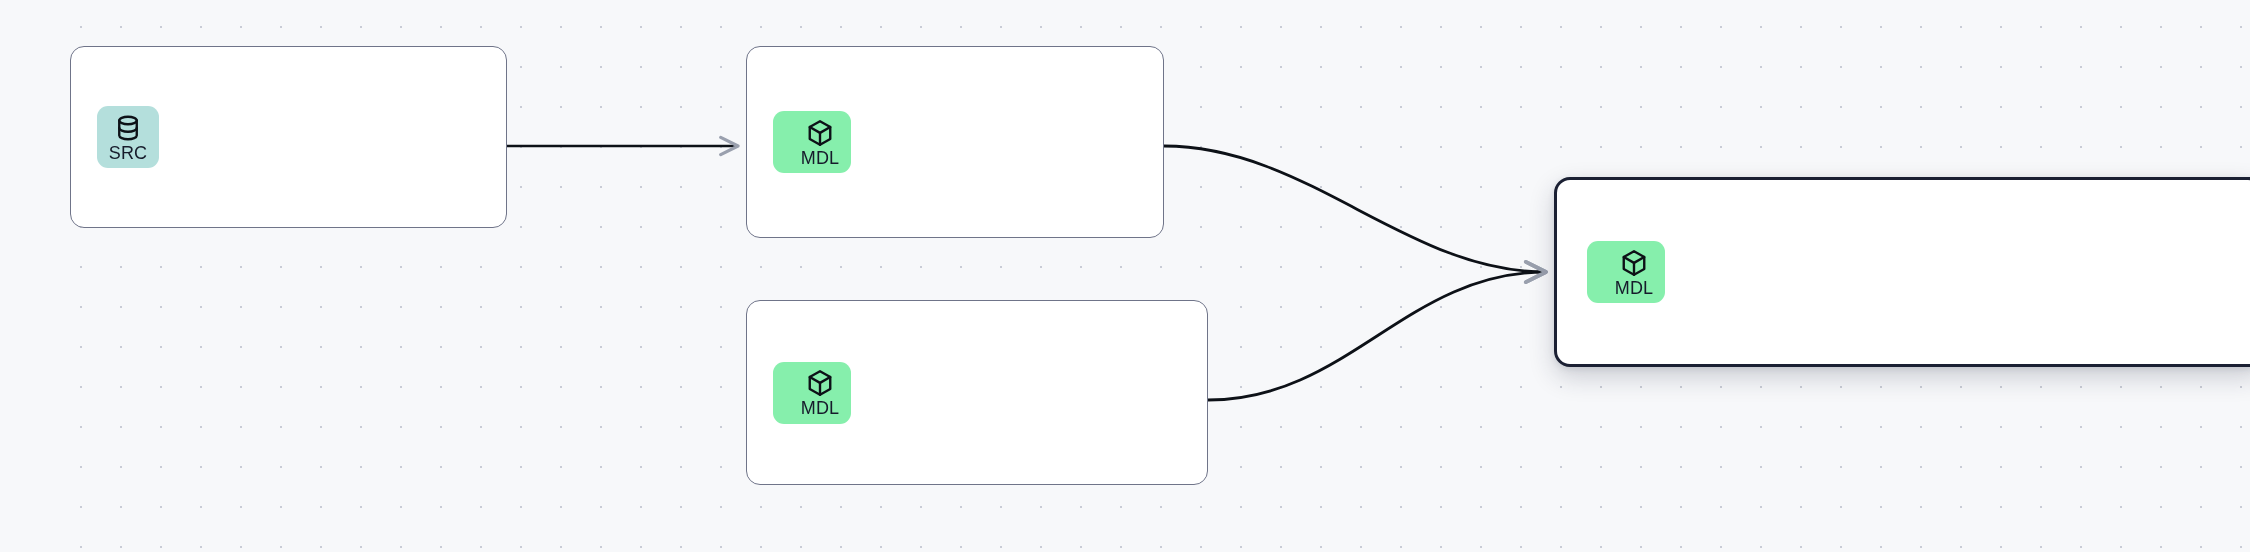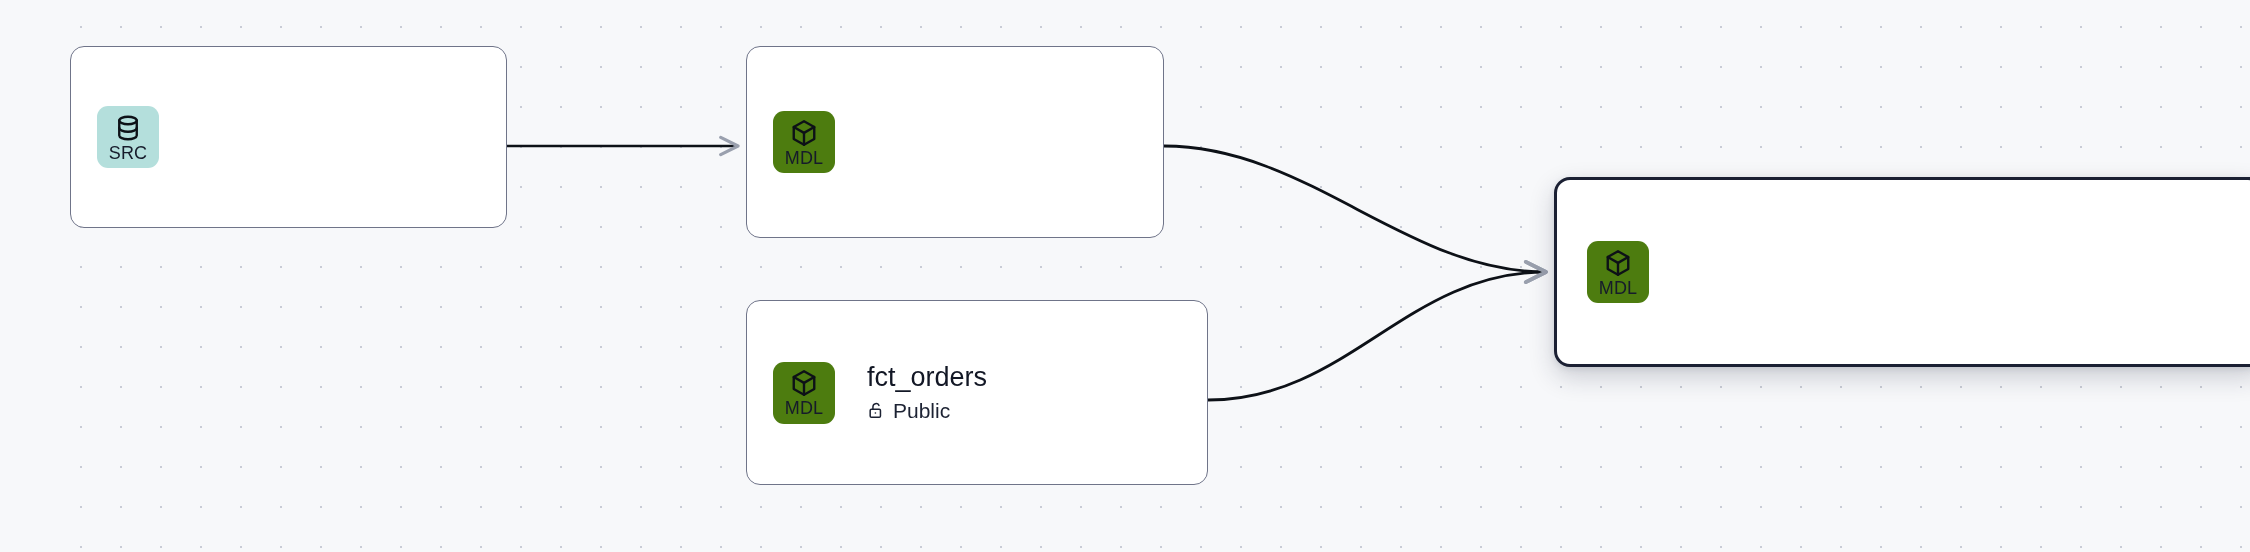--- a/index.html
+++ b/index.html
@@ -56,21 +56,21 @@
     width: 62px;
     height: 62px;
     border-radius: 11px;
     display: flex;
     flex-direction: column;
     align-items: center;
     justify-content: center;
     gap: 1px;
   }
   .badge.src { background: #b4dfdc; }
-  .badge.mdl { background: #4d7c0f; }
+  .badge.mdl { background: #86efac; padding-left: 16px; }
 
   .badge svg {
     display: block;
   }
 
   .badge-text {
     font-size: 18px;
     line-height: 1;
     letter-spacing: 0.1px;
     color: #161b2b;
@@ -149,31 +149,20 @@
 
   <div class="node" style="left:698px; top:300px; width:462px; height:185px; padding-left:26px; gap:32px;">
     <div class="badge mdl">
       <svg width="30" height="30" viewBox="0 0 24 24" fill="none" stroke="#0d1117" stroke-width="1.9" stroke-linecap="round" stroke-linejoin="round">
         <path d="M12 2.6 20.2 7.2v9.6L12 21.4 3.8 16.8V7.2z"></path>
         <path d="M3.8 7.2 12 11.9l8.2-4.7"></path>
         <path d="M12 11.9v9.5"></path>
       </svg>
       <span class="badge-text">MDL</span>
     </div>
-    <div class="node-text">
-      <div class="node-title">fct_orders</div>
-      <div class="node-sub">
-        <svg width="19" height="19" viewBox="0 0 24 24" fill="none" stroke="#1c2233" stroke-width="1.9" stroke-linecap="round" stroke-linejoin="round">
-          <rect x="4" y="10.5" width="13" height="10" rx="1.6"></rect>
-          <path d="M7.5 10.5V7.2a4 4 0 0 1 7.6-1.7"></path>
-          <path d="M10.5 15.3h0.2"></path>
-        </svg>
-        <span>Public</span>
-      </div>
-    </div>
   </div>
 
   <div class="node selected" style="left:1506px; top:177px; width:710px; height:190px; padding-left:30px; gap:36px;">
     <div class="badge mdl">
       <svg width="30" height="30" viewBox="0 0 24 24" fill="none" stroke="#0d1117" stroke-width="1.9" stroke-linecap="round" stroke-linejoin="round">
         <path d="M12 2.6 20.2 7.2v9.6L12 21.4 3.8 16.8V7.2z"></path>
         <path d="M3.8 7.2 12 11.9l8.2-4.7"></path>
         <path d="M12 11.9v9.5"></path>
       </svg>
       <span class="badge-text">MDL</span>

